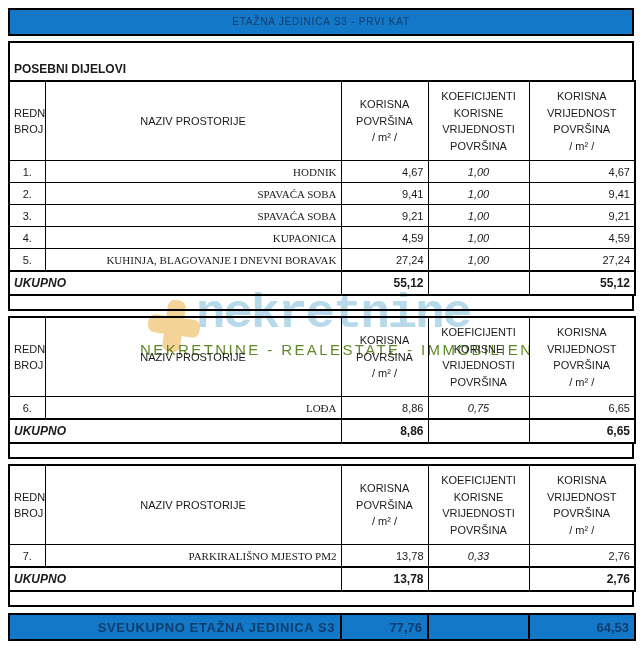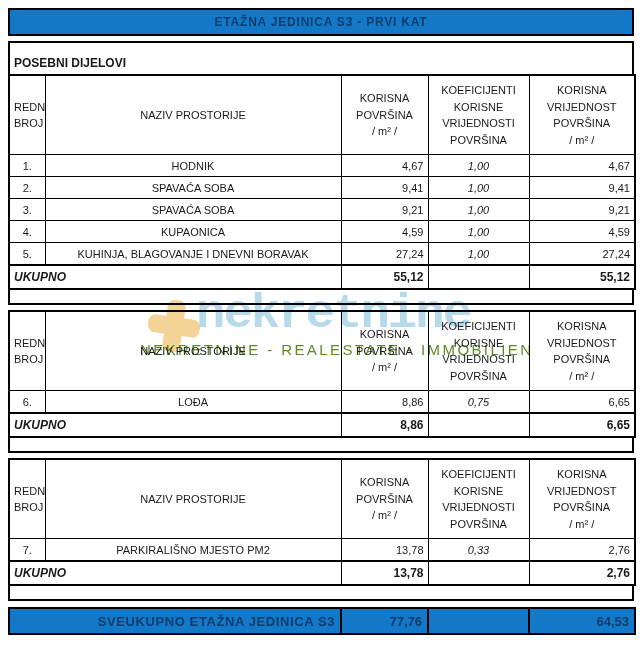--- a/index.html
+++ b/index.html
@@ -27,47 +27,47 @@
   }
   .wm-sub {
     position:absolute; left:0; top:47px; white-space:nowrap;
     font-size:15px; letter-spacing:2.4px; color:#4d7c0f; opacity:0.9;
   }
 
   
   .title-bar {
     position:relative; z-index:1;
     background:#1478c8; border:2px solid #000; color:#0f3d6d;
-    font-weight:bold; font-size:12px; letter-spacing:0.8px;
+    font-weight:normal; font-size:10px; letter-spacing:0.8px;
     text-align:center; height:24px; line-height:24px;
   }
 
   
   .section { position:relative; z-index:1; margin-top:5px; }
   .section-label {
     border:2px solid #000; border-bottom:none;
-    font-weight:bold; font-size:12px; padding:13px 4px 4px 4px; background:transparent;
+    font-weight:bold; font-size:12px; padding:19px 4px 4px 4px; background:transparent;
   }
   table.data-table {
     width:100%; border-collapse:collapse; table-layout:fixed;
     border:2px solid #000; background:transparent;
   }
   col.c1 { width:36px; } col.c2 { width:296px; } col.c3 { width:87px; }
   col.c4 { width:101px; } col.c5 { width:106px; }
   .data-table th, .data-table td {
     border:1px solid #000; font-size:11px; padding:0 4px;
     overflow:hidden; background:transparent;
   }
   .data-table th {
     height:78px; font-weight:normal; text-align:center; vertical-align:middle;
     white-space:pre-line; line-height:1.5;
   }
   tr.data-row td { height:21px; }
   td.num  { text-align:center; }
-  td.name { text-align:center; }
+  td.name { text-align:right;font-family:Liberation Serif, serif; }
   td.area { text-align:right; }
   td.coef { text-align:center;font-style:italic; }
   td.val  { text-align:right; }
   tr.total-row td { height:22px; border-top:2px solid #000; font-weight:bold; font-size:12px; }
   td.total-label { text-align:left; padding-right:5px;font-style:italic; }
   .spacer-row { border:2px solid #000; border-top:none; height:13px; background:transparent; }
 
   
   table.grand-total {
     position:relative; z-index:1; margin-top:6px;

